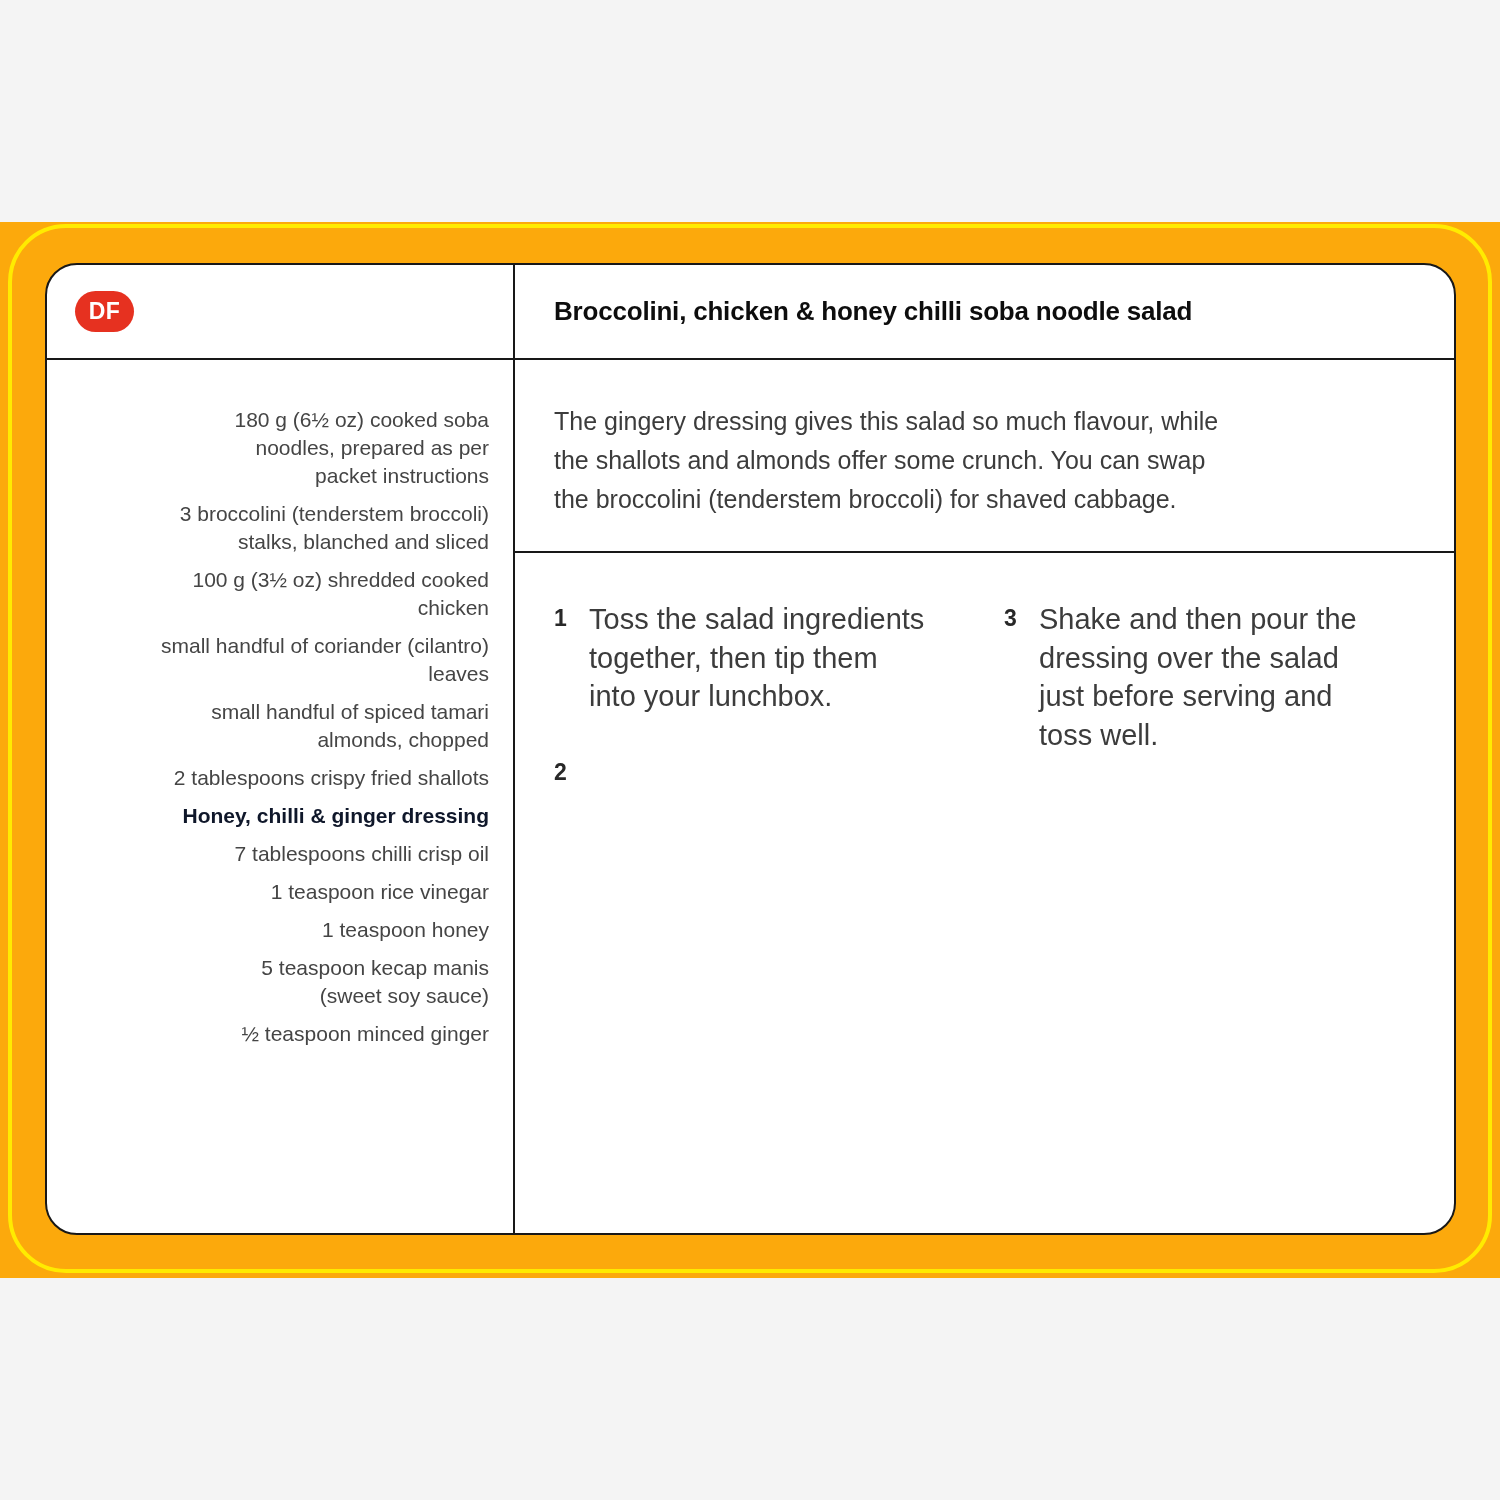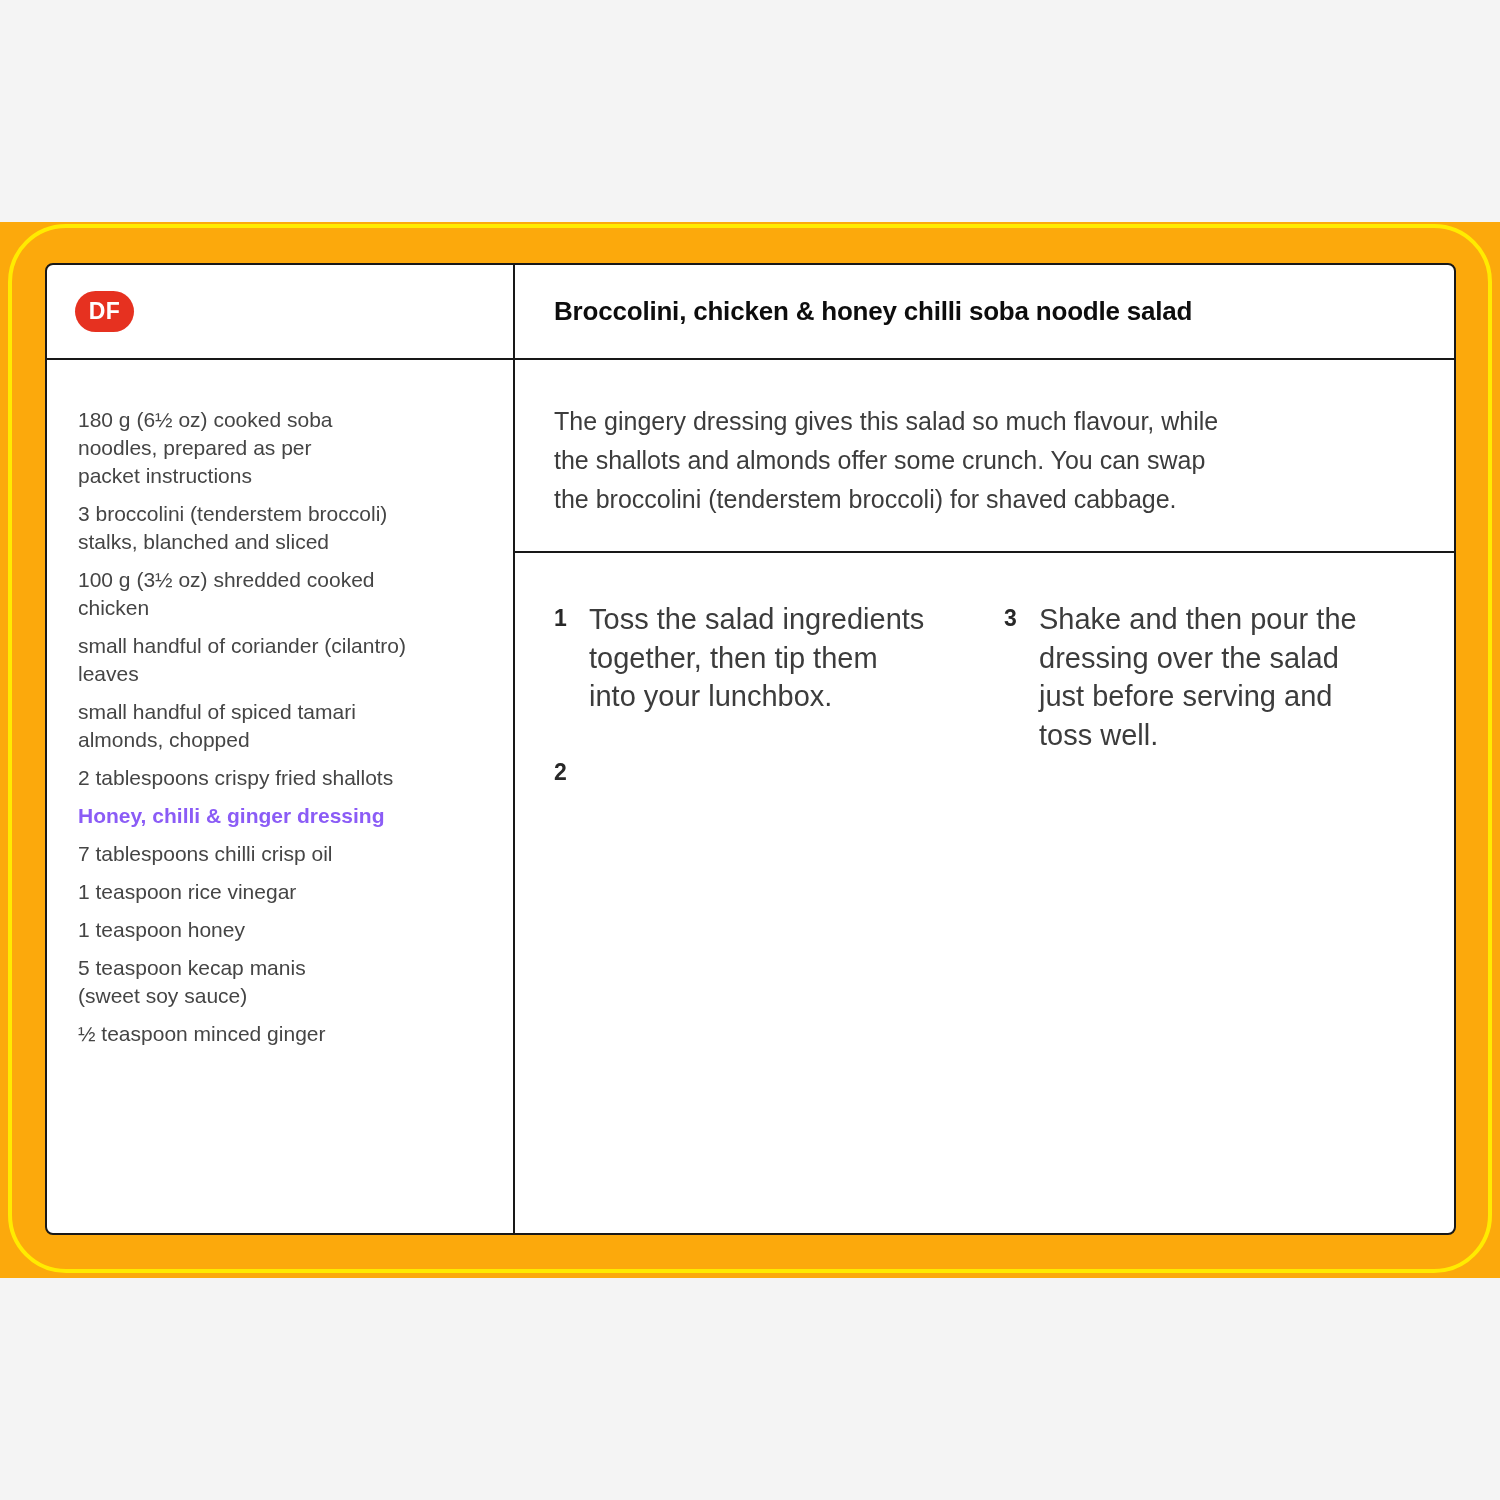--- a/index.html
+++ b/index.html
@@ -18,21 +18,21 @@
   .yellow-border {
     position: absolute; top: 2px; left: 8px; right: 8px; bottom: 5px;
     border: 4px solid #ffeb00;
     border-radius: 58px;
   }
   .recipe-card {
     position: absolute; left: 45px; top: 263px;
     width: 1411px; height: 972px;
     background: #ffffff;
     border: 2px solid #181818;
-    border-radius: 8px;
+    border-radius: 32px;
     box-sizing: border-box;
     overflow: hidden;
     display: flex; flex-direction: column;
   }
   .card-header {
     flex: 0 0 93px;
     display: flex;
     border-bottom: 2px solid #181818;
   }
   .header-left {
@@ -66,24 +66,25 @@
     flex: 0 0 468px;
     border-right: 2px solid #181818;
     box-sizing: border-box;
     padding: 46px 24px 0 31px;
   }
   .ingredient {
     font-size: 21px; line-height: 28px;
     color: #454545;
     margin: 0 0 10px 0;
     white-space: pre-line;
+    text-align: right;
   }
   .ingredient.heading {
     font-weight: 700;
-    color: #8b5cf6;
+    color: #0f172a;
     margin-top: 4px;
   }
   .col-right { flex: 1; display: flex; flex-direction: column; min-width: 0; }
   .intro-section {
     flex: 0 0 193px;
     border-bottom: 2px solid #181818;
     box-sizing: border-box;
     padding: 42px 40px 0 39px;
   }
   .intro-text {

